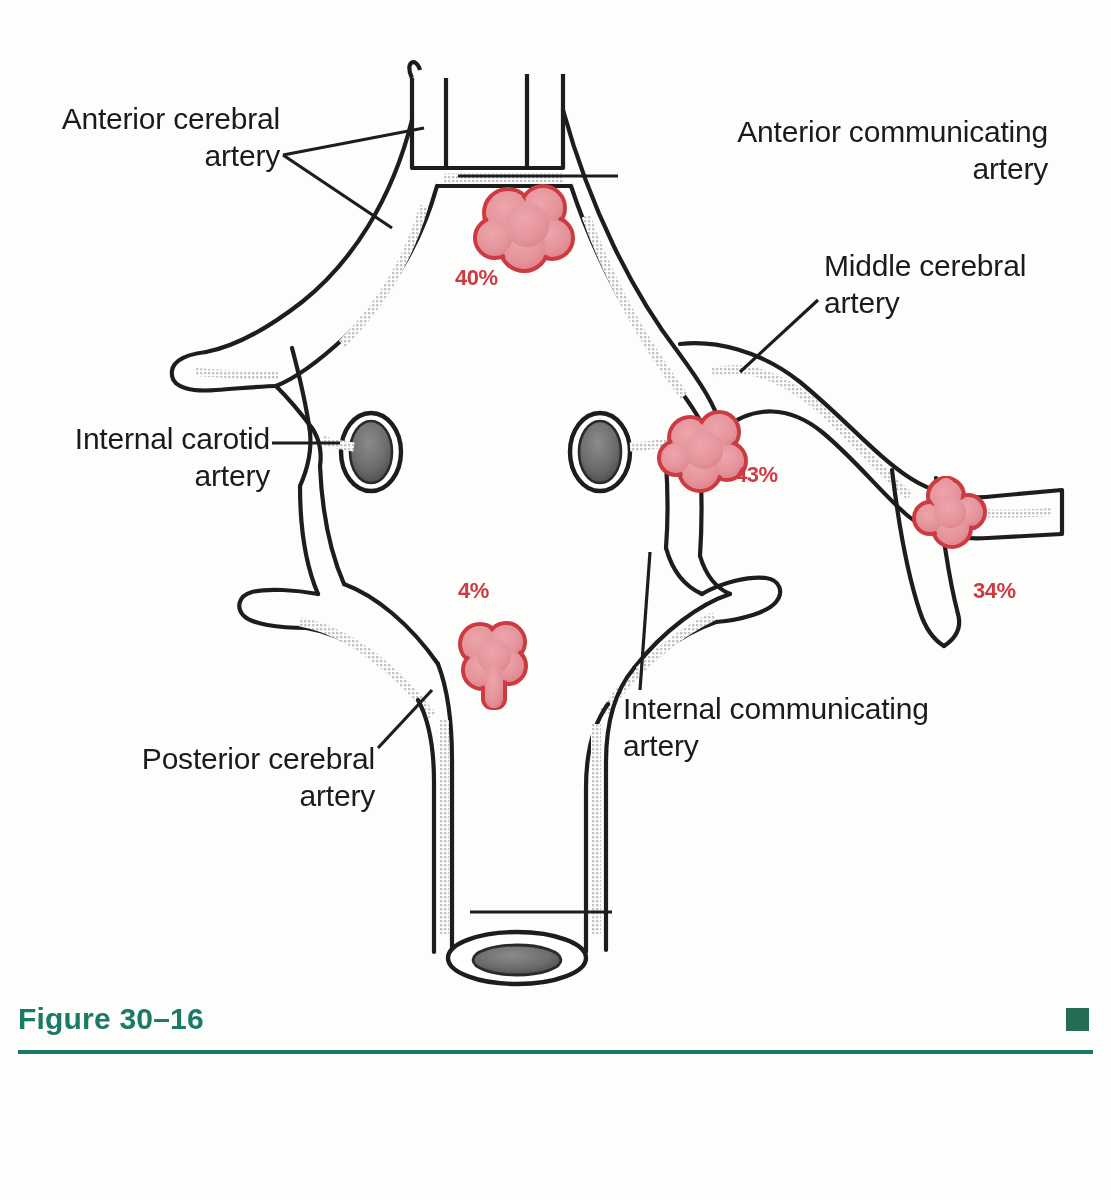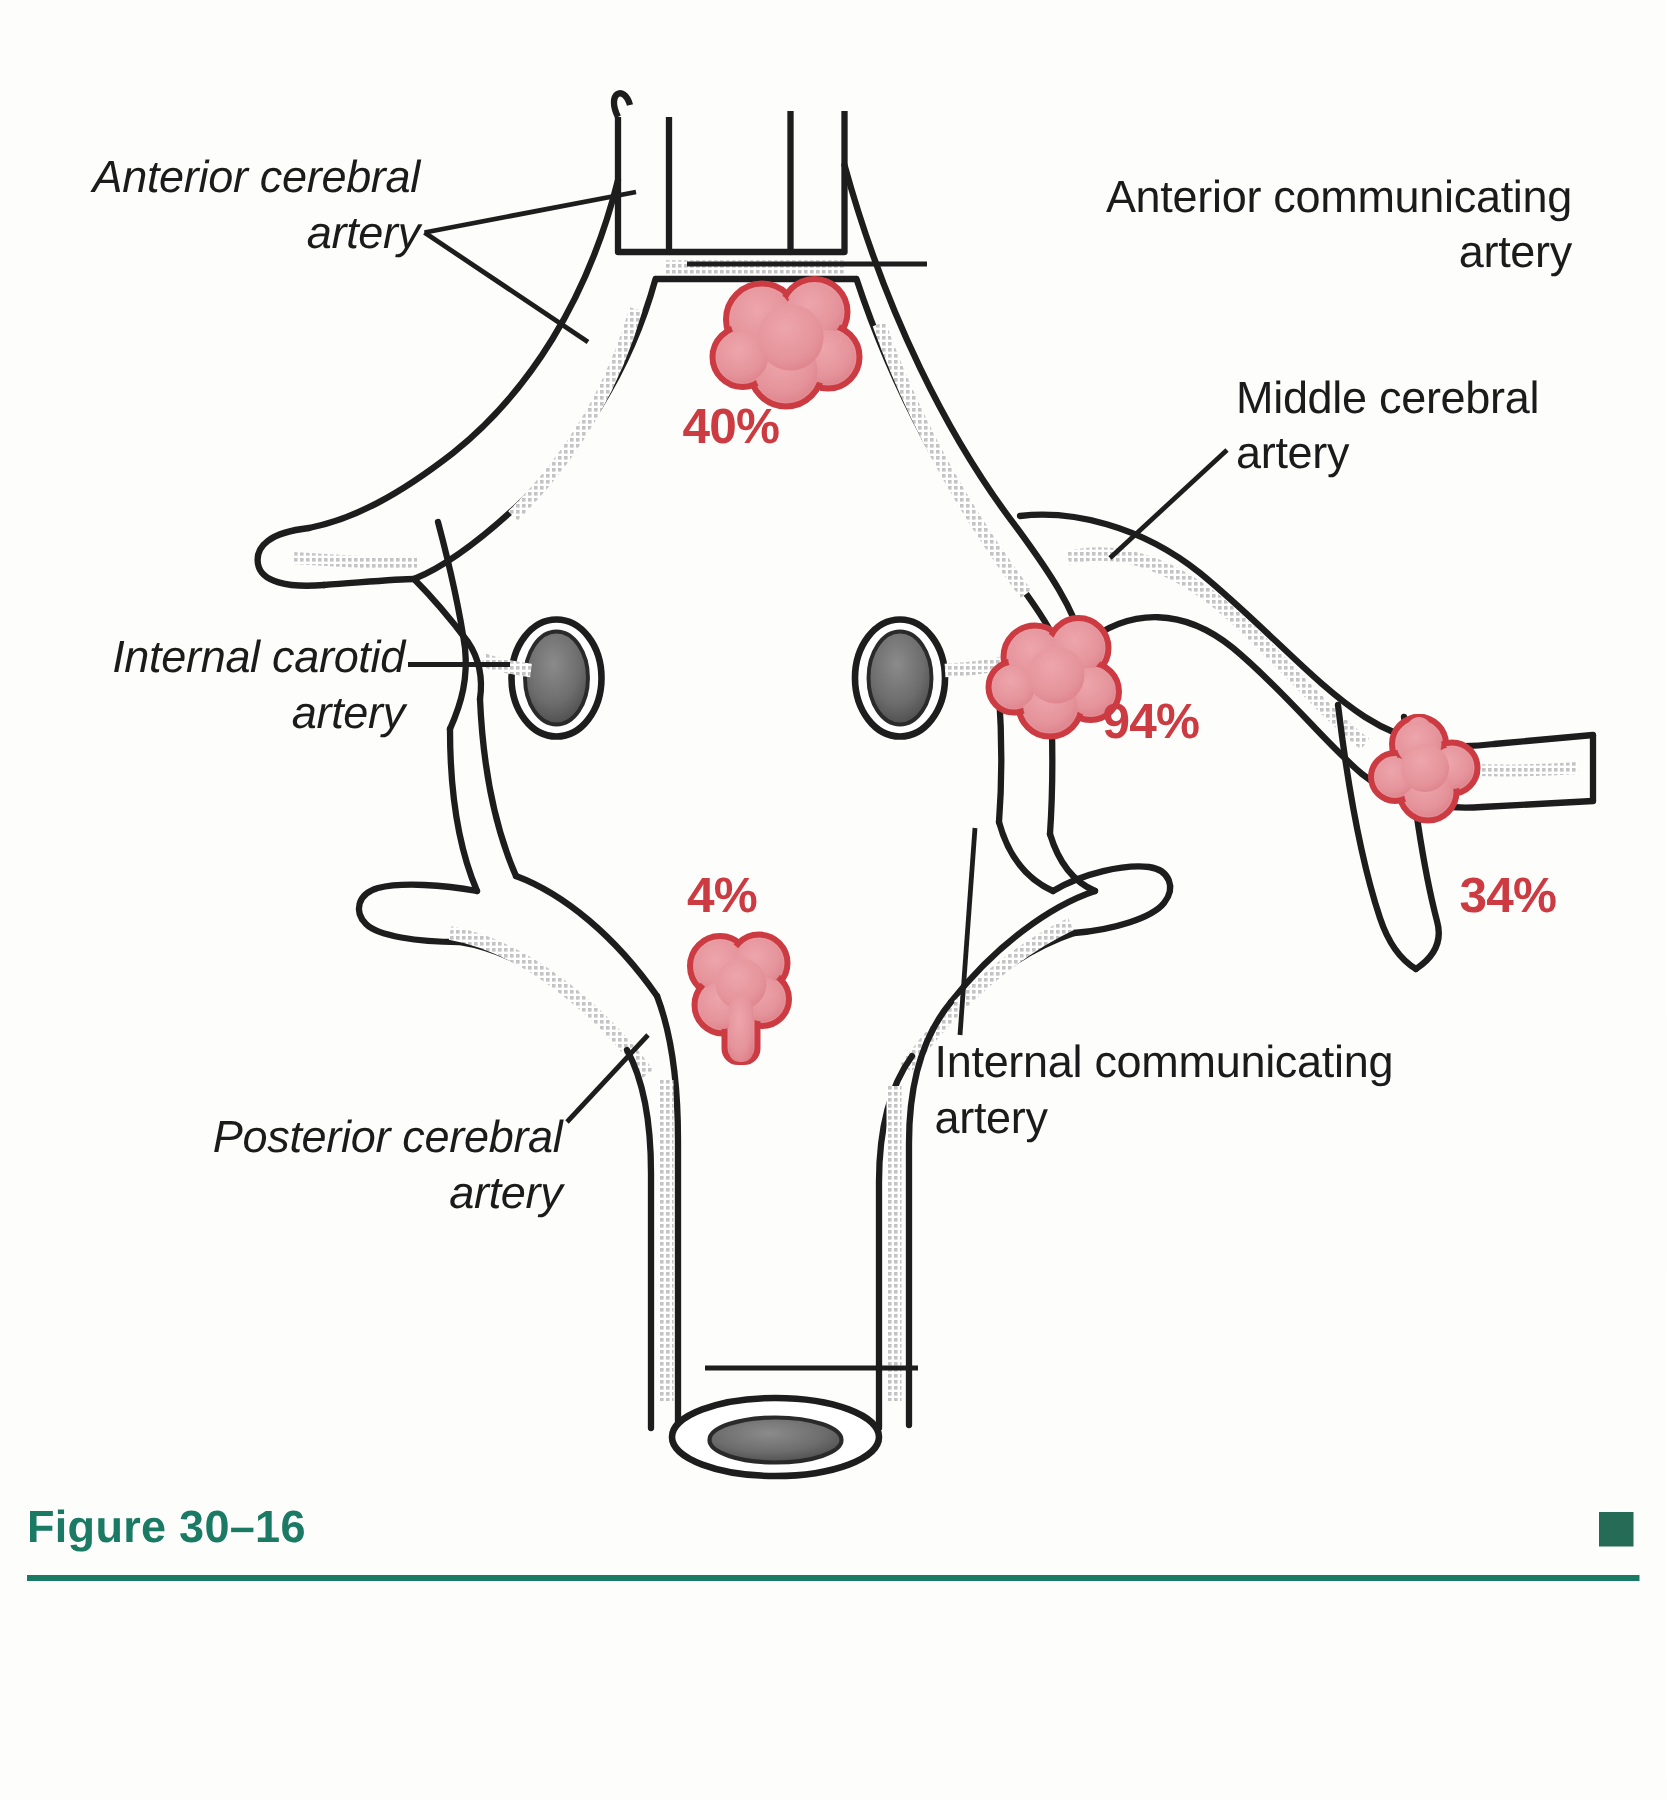--- a/index.html
+++ b/index.html
@@ -29,28 +29,28 @@
   
   .label {
     position: absolute;
     font-family: "Liberation Sans", sans-serif;
     font-size: 30px;
     line-height: 37px;
     color: #1b1b1b;
     letter-spacing: -0.2px;
     white-space: pre-line;
   }
-  .label.right-al { text-align: right; font-style: italic; }
+  .label.right-al { text-align: right; }
   .label.left-al  { text-align: left; }
 
   .pct {
     position: absolute;
     font-family: "Liberation Sans", sans-serif;
     font-weight: bold;
-    font-size: 33px;
+    font-size: 22px;
     color: #cc3b42;
     letter-spacing: -0.5px;
   }
 
   
   #caption-block {
     position: absolute;
     left: 0;
     top: 1000px;
     width: 1111px;
@@ -347,21 +347,21 @@
 
   <div class="label left-al" style="left:623px; top:690px; width:430px;">Internal communicating
 artery</div>
 
   <div class="label right-al" style="left:100px; top:740px; width:275px;">Posterior cerebral
 artery</div>
 
 
   <div class="pct" style="left:455px; top:265px;">40%</div>
 
-  <div class="pct" style="left:735px; top:462px;">94%</div>
+  <div class="pct" style="left:735px; top:462px;">43%</div>
 
   <div class="pct" style="left:973px; top:548px;margin-top:30px;">34%</div>
 
   <div class="pct" style="left:458px; top:578px;">4%</div>
 
   <div id="caption-block">
     <div id="fig-head-row">
       <div id="fig-number">Figure 30–16</div>
       <div id="green-square"></div>
     </div>

